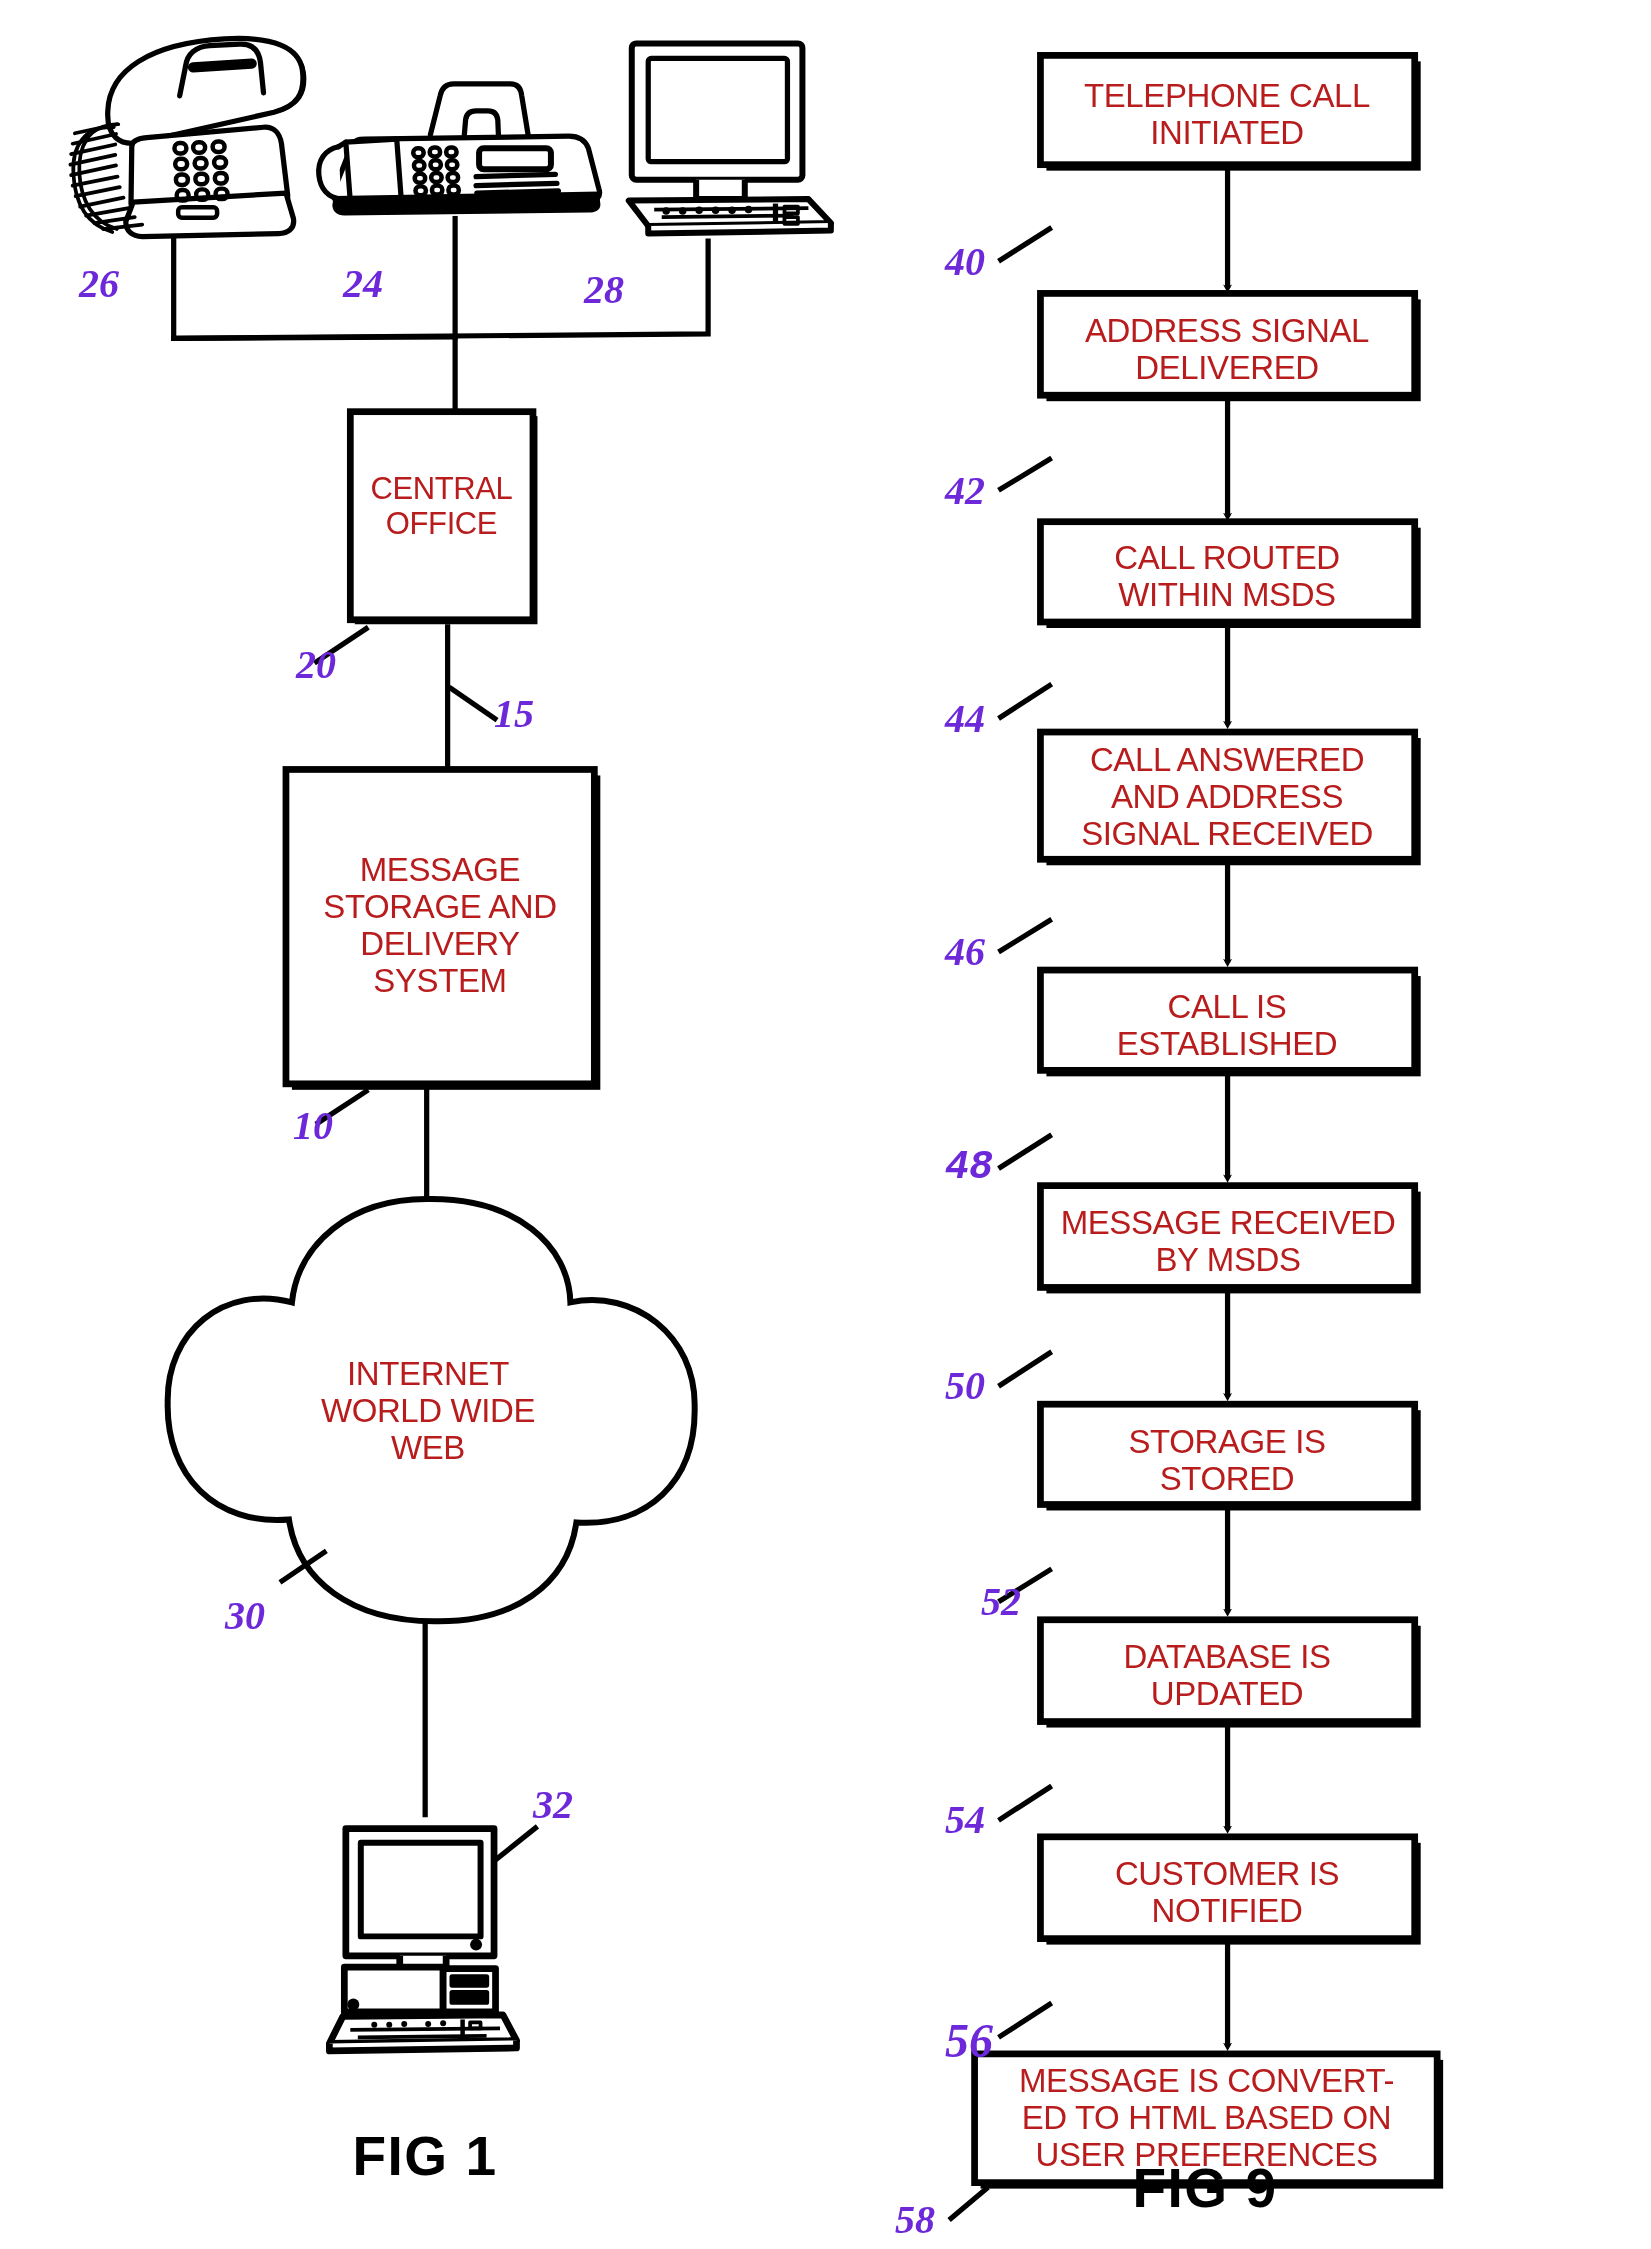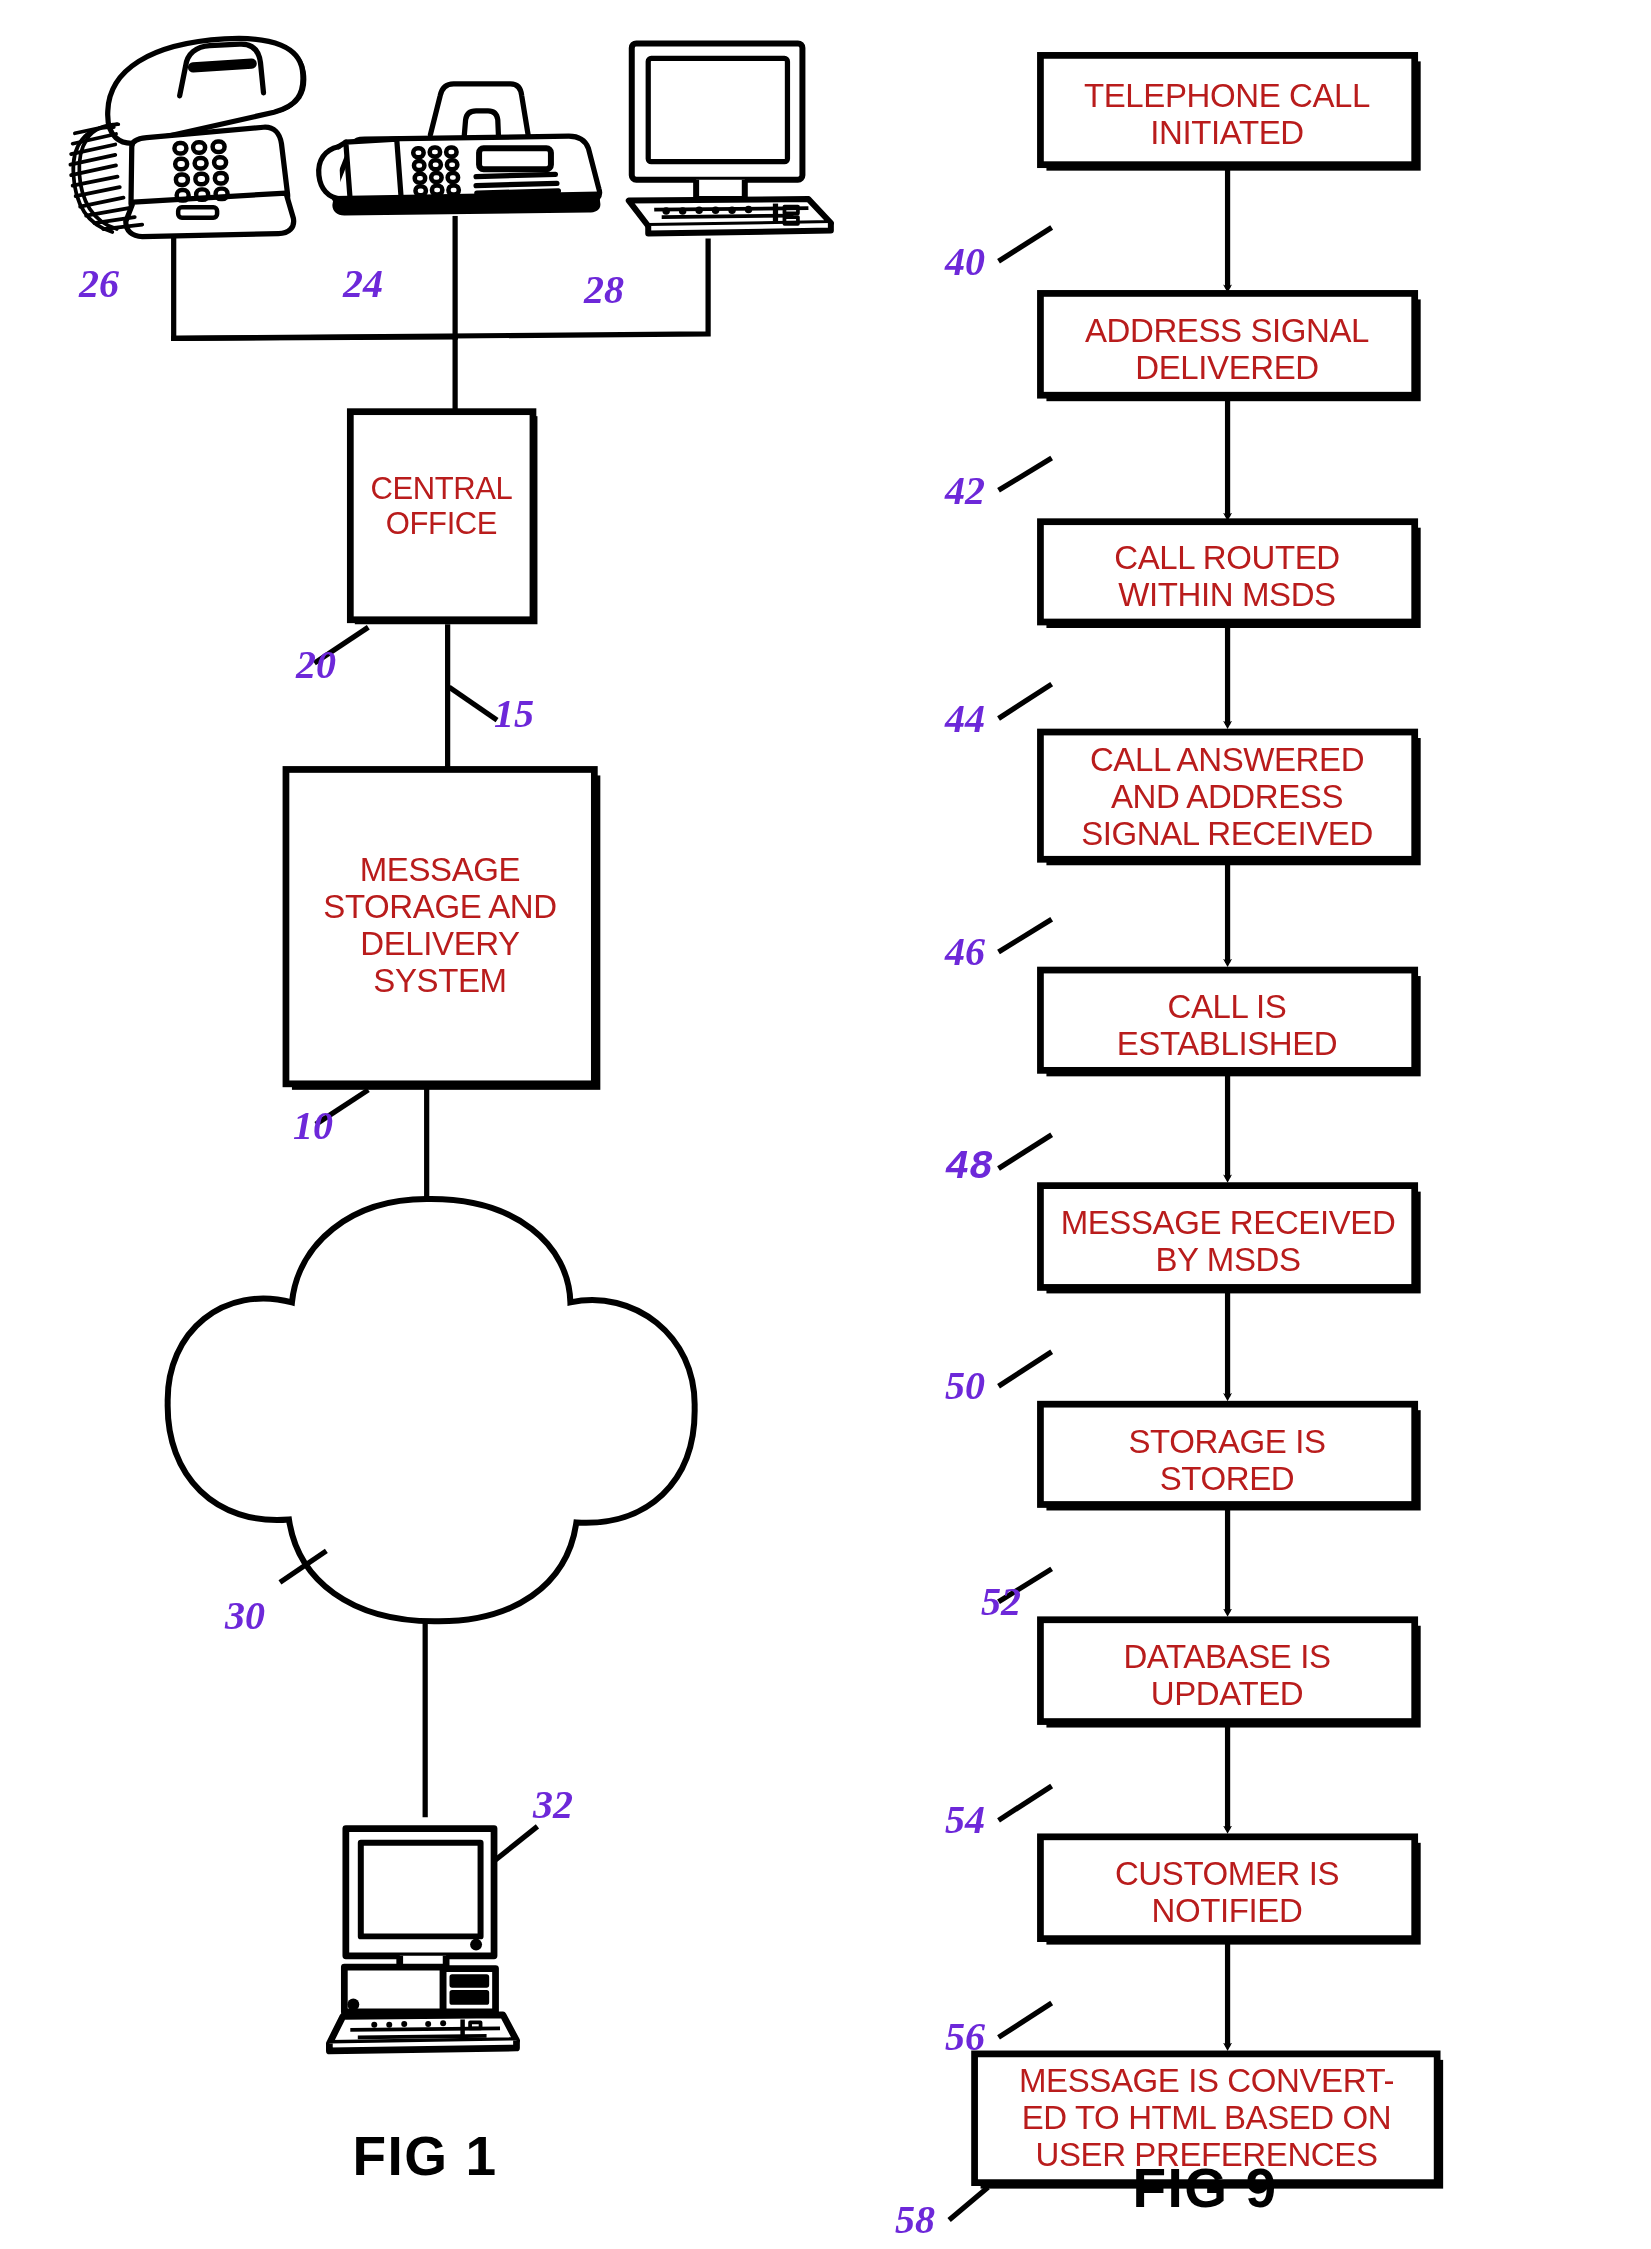--- a/index.html
+++ b/index.html
@@ -330,20 +330,23 @@
 
   <div class="refnum" style="left:494px; top:690px; font-size:40px;">15</div>
 
   <div class="boxlabel" style="left:286px; top:852px; width:308px; font-size:33px;">MESSAGE
 STORAGE AND
 DELIVERY
 SYSTEM</div>
 
   <div class="refnum" style="left:293px; top:1102px; font-size:40px;">10</div>
 
+  <div class="boxlabel" style="left:271px; top:1356px; width:314px; font-size:33px;">INTERNET
+WORLD WIDE
+WEB</div>
 
   <div class="refnum" style="left:225px; top:1564px; font-size:40px;margin-top:28px;">30</div>
 
   <div class="refnum" style="left:533px; top:1781px; font-size:40px;">32</div>
 
   <div class="figtitle" style="left:298px; top:2124px; width:254px; text-align:center; font-size:55px;">FIG 1</div>
 
   <div class="boxlabel" style="left:1040px; top:78px; width:374px; font-size:33px;">TELEPHONE CALL
 INITIATED</div>
   <div class="refnum" style="left:945px; top:238px; font-size:40px;">40</div>
@@ -372,21 +375,21 @@
   <div class="boxlabel" style="left:1040px; top:1424px; width:374px; font-size:33px;">STORAGE IS
 STORED</div>
   <div class="refnum" style="left:945px; top:1578px; font-size:40px;margin-left:36px;">52</div>
 
   <div class="boxlabel" style="left:1040px; top:1639px; width:374px; font-size:33px;">DATABASE IS
 UPDATED</div>
   <div class="refnum" style="left:945px; top:1796px; font-size:40px;">54</div>
 
   <div class="boxlabel" style="left:1040px; top:1856px; width:374px; font-size:33px;">CUSTOMER IS
 NOTIFIED</div>
-  <div class="refnum" style="left:945px; top:2013px; font-size:40px;">56</div>
+  <div class="refnum" style="left:945px; top:2013px; font-size:48px;">56</div>
 
   <div class="boxlabel" style="left:975px; top:2063px; width:463px; font-size:33px;">MESSAGE IS CONVERT-
 ED TO HTML BASED ON
 USER PREFERENCES</div>
   <div class="refnum" style="left:895px; top:2196px; font-size:40px;">58</div>
 
   <div class="figtitle" style="left:1078px; top:2156px; width:254px; text-align:center; font-size:55px;">FIG 9</div>
 
 </div>
 

